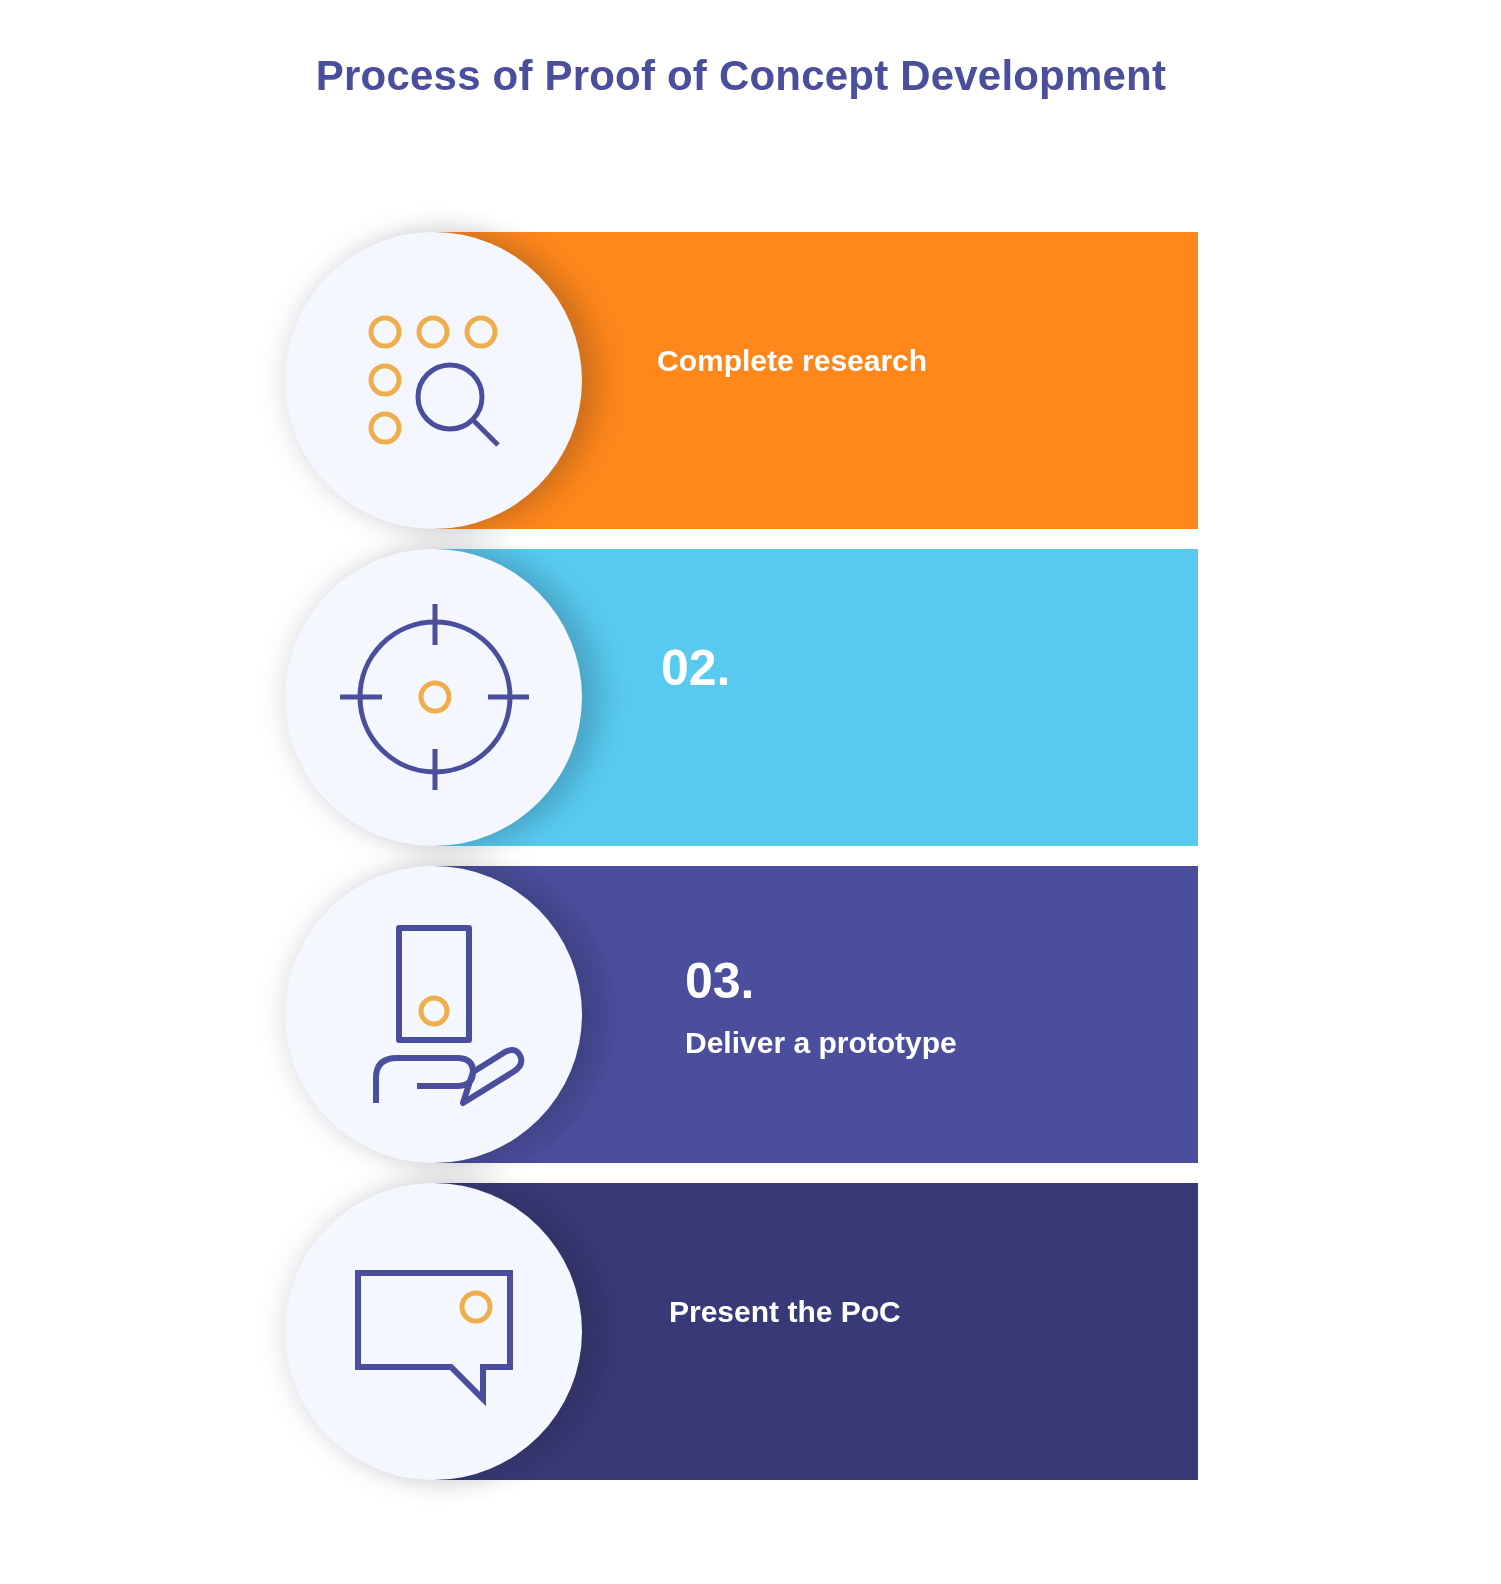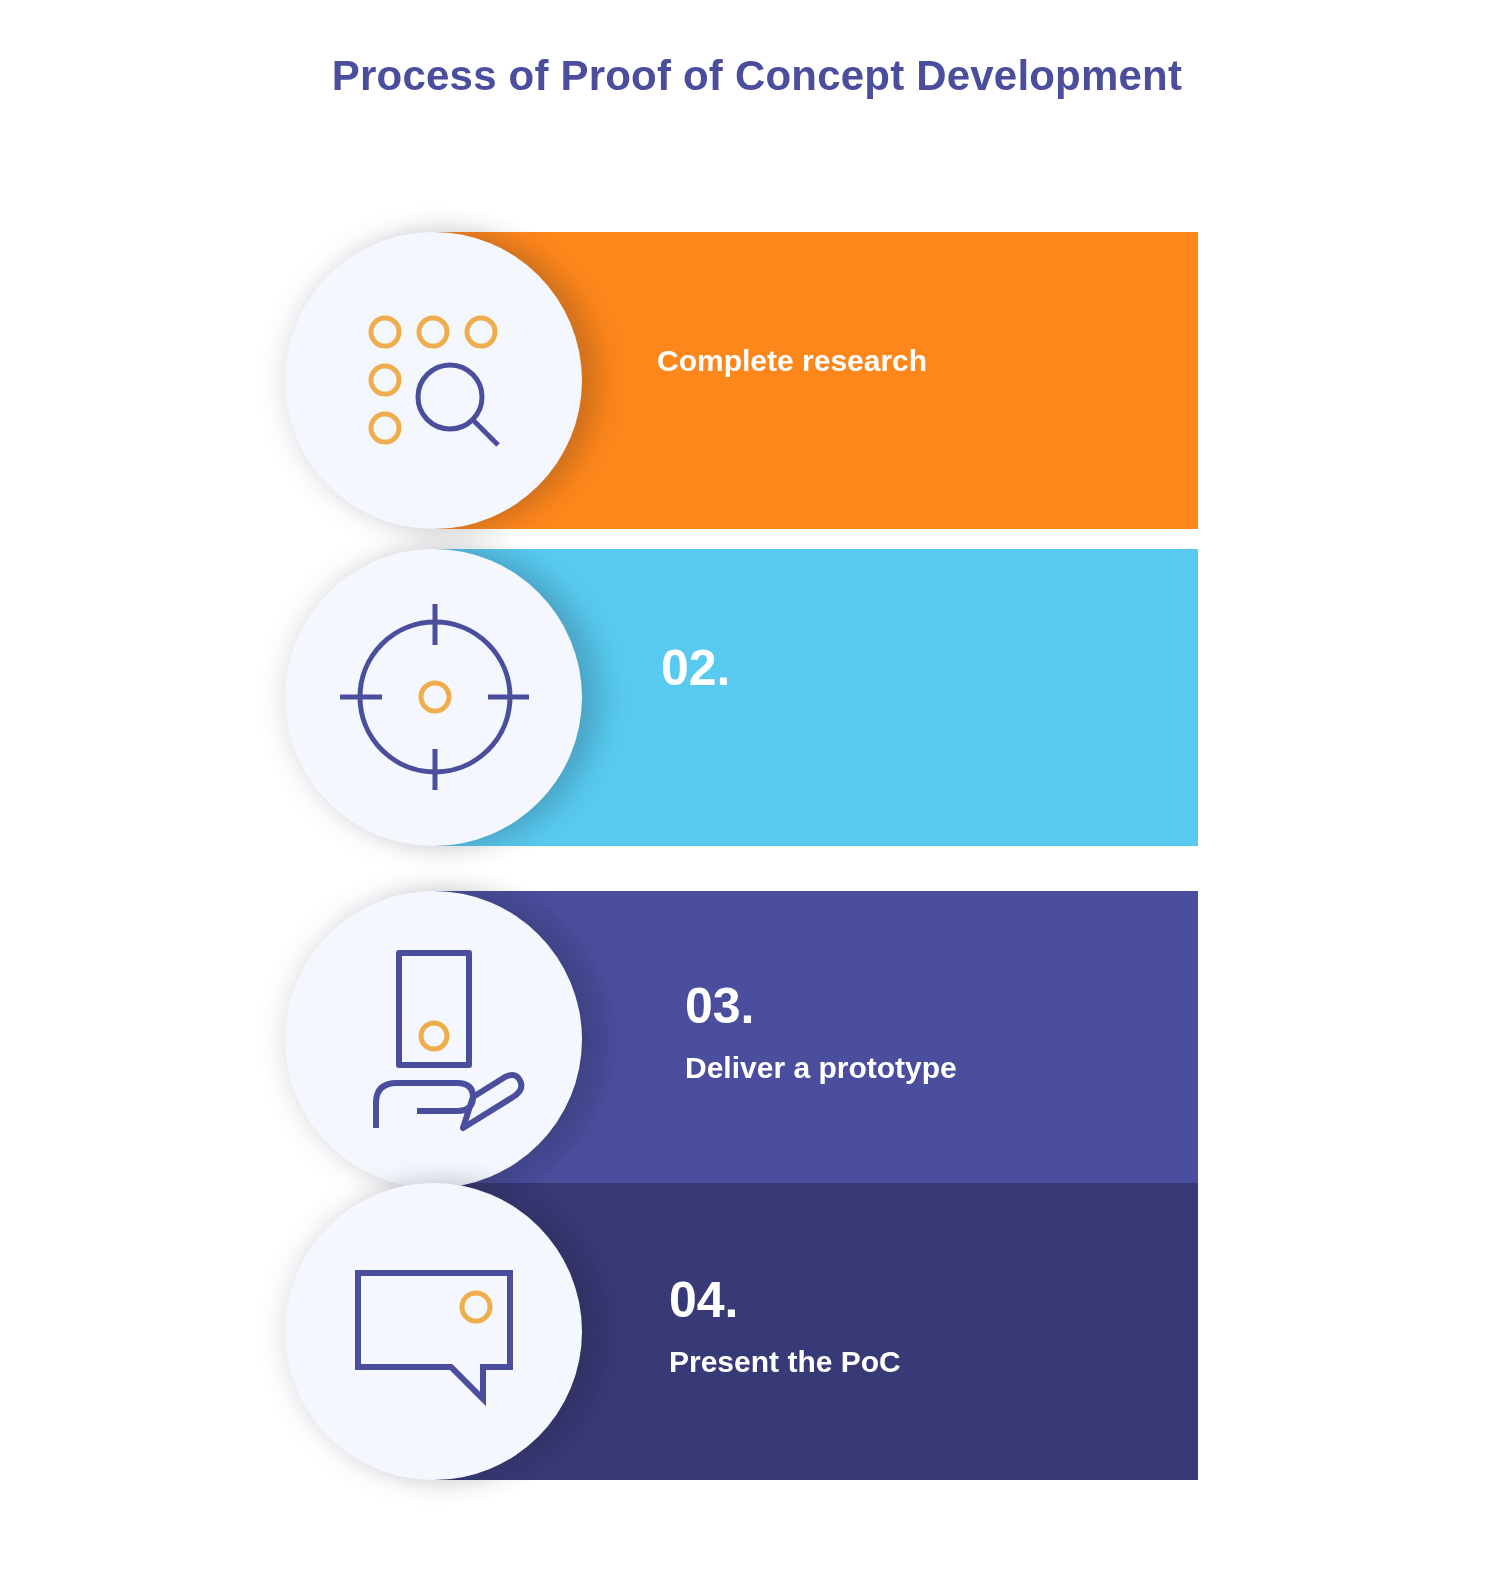--- a/index.html
+++ b/index.html
@@ -1,18 +1,18 @@
 <!DOCTYPE html>
 <html><head>
   <meta charset="utf-8">
   <style>
     html, body { margin: 0; padding: 0; background: #ffffff; }
     body { width: 1501px; height: 1584px; position: relative; overflow: hidden;
            font-family: "Liberation Sans", "DejaVu Sans", sans-serif; }
-    .title { position: absolute; left: 16px; width: 1482px; top: 52px; text-align: center;
+    .title { position: absolute; left: 0; width: 1482px; top: 52px; text-align: center;
              font-size: 42px; font-weight: bold; color: #4a4e9c; letter-spacing: 0.2px; }
     .step { position: absolute; left: 285px; width: 913px; height: 297px; }
     .band { position: absolute; left: 150px; top: 0; width: 763px; height: 100%; }
     .circle { position: absolute; left: 0; top: 0; width: 297px; height: 297px; border-radius: 50%;
               background: #f4f7fd; box-shadow: 0 0 28px rgba(60,60,90,0.18), 22px 0 26px rgba(0,0,0,0.12); z-index: 2; }
     .circle svg { position: absolute; left: 0; top: 0; width: 297px; height: 297px; }
     .txt { position: absolute; color: #ffffff; z-index: 3; }
     .num { font-size: 50px; font-weight: bold; line-height: 1; }
     .label { font-size: 30px; font-weight: bold; line-height: 1; margin-top: 22px; white-space: nowrap; text-align: right; }
   </style>
@@ -55,21 +55,21 @@
         <line x1="203" y1="148" x2="244" y2="148"></line>
       </g>
       <circle cx="150" cy="148" r="14" fill="none" stroke="#efae4b" stroke-width="5"></circle>
     </svg>
   </div>
   <div class="txt" style="left:376px; top:94px;">
     <div class="num">02.</div>
   </div>
 </div>
 
-<div class="step" style="top:891px;text-decoration:underline;">
+<div class="step" style="top:866px;text-decoration:underline;">
   <div class="band" style="background:#4a4e9c;"></div>
   <div class="circle">
     <svg viewBox="0 0 297 297">
       <g fill="none" stroke="#4a4e9c" stroke-width="6" stroke-linejoin="round">
         <rect x="114" y="62" width="70" height="112"></rect>
         <path d="M91,237 L91,212 Q91,192 112,192 L172,192 Q188,192 188,206 Q188,220 172,220 L132,220 M188,206 L220,186 Q232,180 236,192 Q238,200 228,206 L178,237 Z"></path>
       </g>
       <circle cx="149" cy="145" r="13" fill="none" stroke="#efae4b" stroke-width="5"></circle>
     </svg>
   </div>
@@ -81,16 +81,15 @@
 
 <div class="step" style="top:1183px;">
   <div class="band" style="background:#383a77;"></div>
   <div class="circle">
     <svg viewBox="0 0 297 297">
       <path d="M73,90 L225,90 L225,184 L198,184 L198,216 L166,184 L73,184 Z" fill="none" stroke="#4a4e9c" stroke-width="6"></path>
       <circle cx="191" cy="124" r="14" fill="none" stroke="#efae4b" stroke-width="5"></circle>
     </svg>
   </div>
   <div class="txt" style="left:384px; top:92px;">
-    <div class="num">04.</div>
     <div class="label">Present the PoC</div>
   </div>
 </div>
 
 </body></html>

